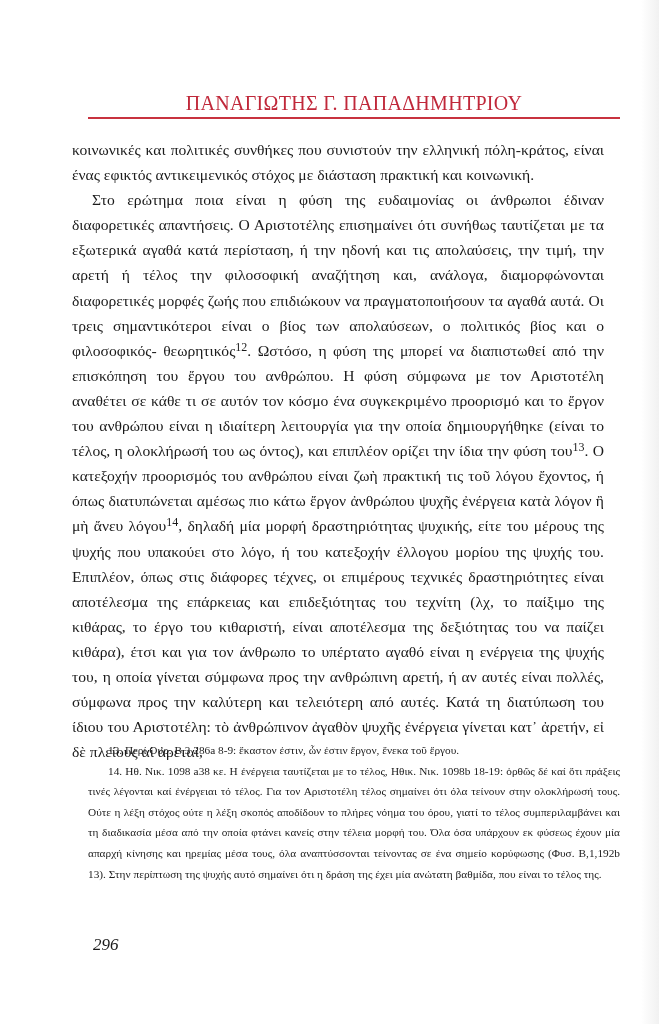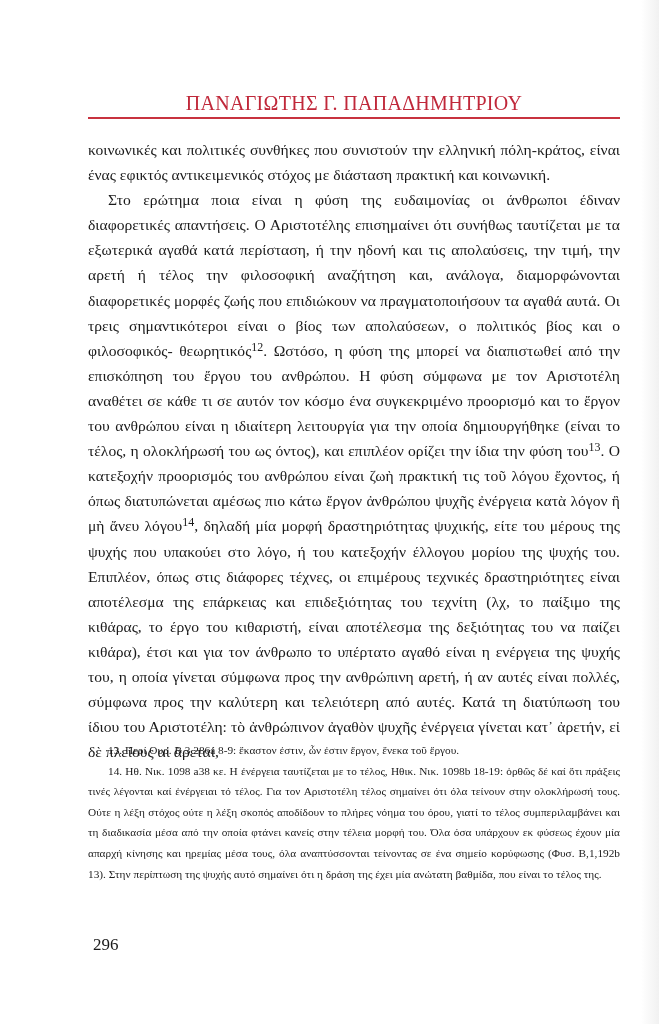--- a/index.html
+++ b/index.html
@@ -8,33 +8,33 @@
     font-family: "Liberation Serif", "DejaVu Serif", serif; color: #1a1a1a;
   }
   .page-edge { position: absolute; top: 0; right: 0; width: 18px; height: 1024px;
     background: linear-gradient(to right, #ffffff, #f1f1f1); }
   .running-head {
     position: absolute; top: 92px; left: 88px; width: 532px; text-align: center;
     font-size: 20px; letter-spacing: 0.3px; color: #c0283a;
   }
   .head-rule { position: absolute; top: 117px; left: 88px; width: 532px; height: 1.5px; background: #c8323f; }
   .body-text {
-    position: absolute; top: 137px; left: 88px; width: 532px;
+    position: absolute; top: 137px; left: 72px; width: 532px;
     font-size: 15.6px; line-height: 25.1px; text-align: justify;
   }
   .body-text p { margin: 0; }
   .body-text p.indent { text-indent: 20px; }
   .footnotes {
     position: absolute; top: 740px; left: 88px; width: 532px;
     font-size: 11.3px; line-height: 20.6px; text-align: justify;
   }
   .footnotes p { margin: 0; text-indent: 20px; }
   sup { font-size: 12px; line-height: 0; vertical-align: 5px; }
   .page-number {
-    position: absolute; top: 935px; left: 93px; font-size: 17px; 
+    position: absolute; top: 935px; left: 93px; font-size: 17px; font-style: italic;
   }
   .seg-i { }
 </style>
 </head>
 <body>
 
 <div class="page-edge"></div>
 
 <div class="running-head">ΠΑΝΑΓΙΩΤΗΣ Γ. ΠΑΠΑΔΗΜΗΤΡΙΟΥ</div>
 <div class="head-rule"></div>

